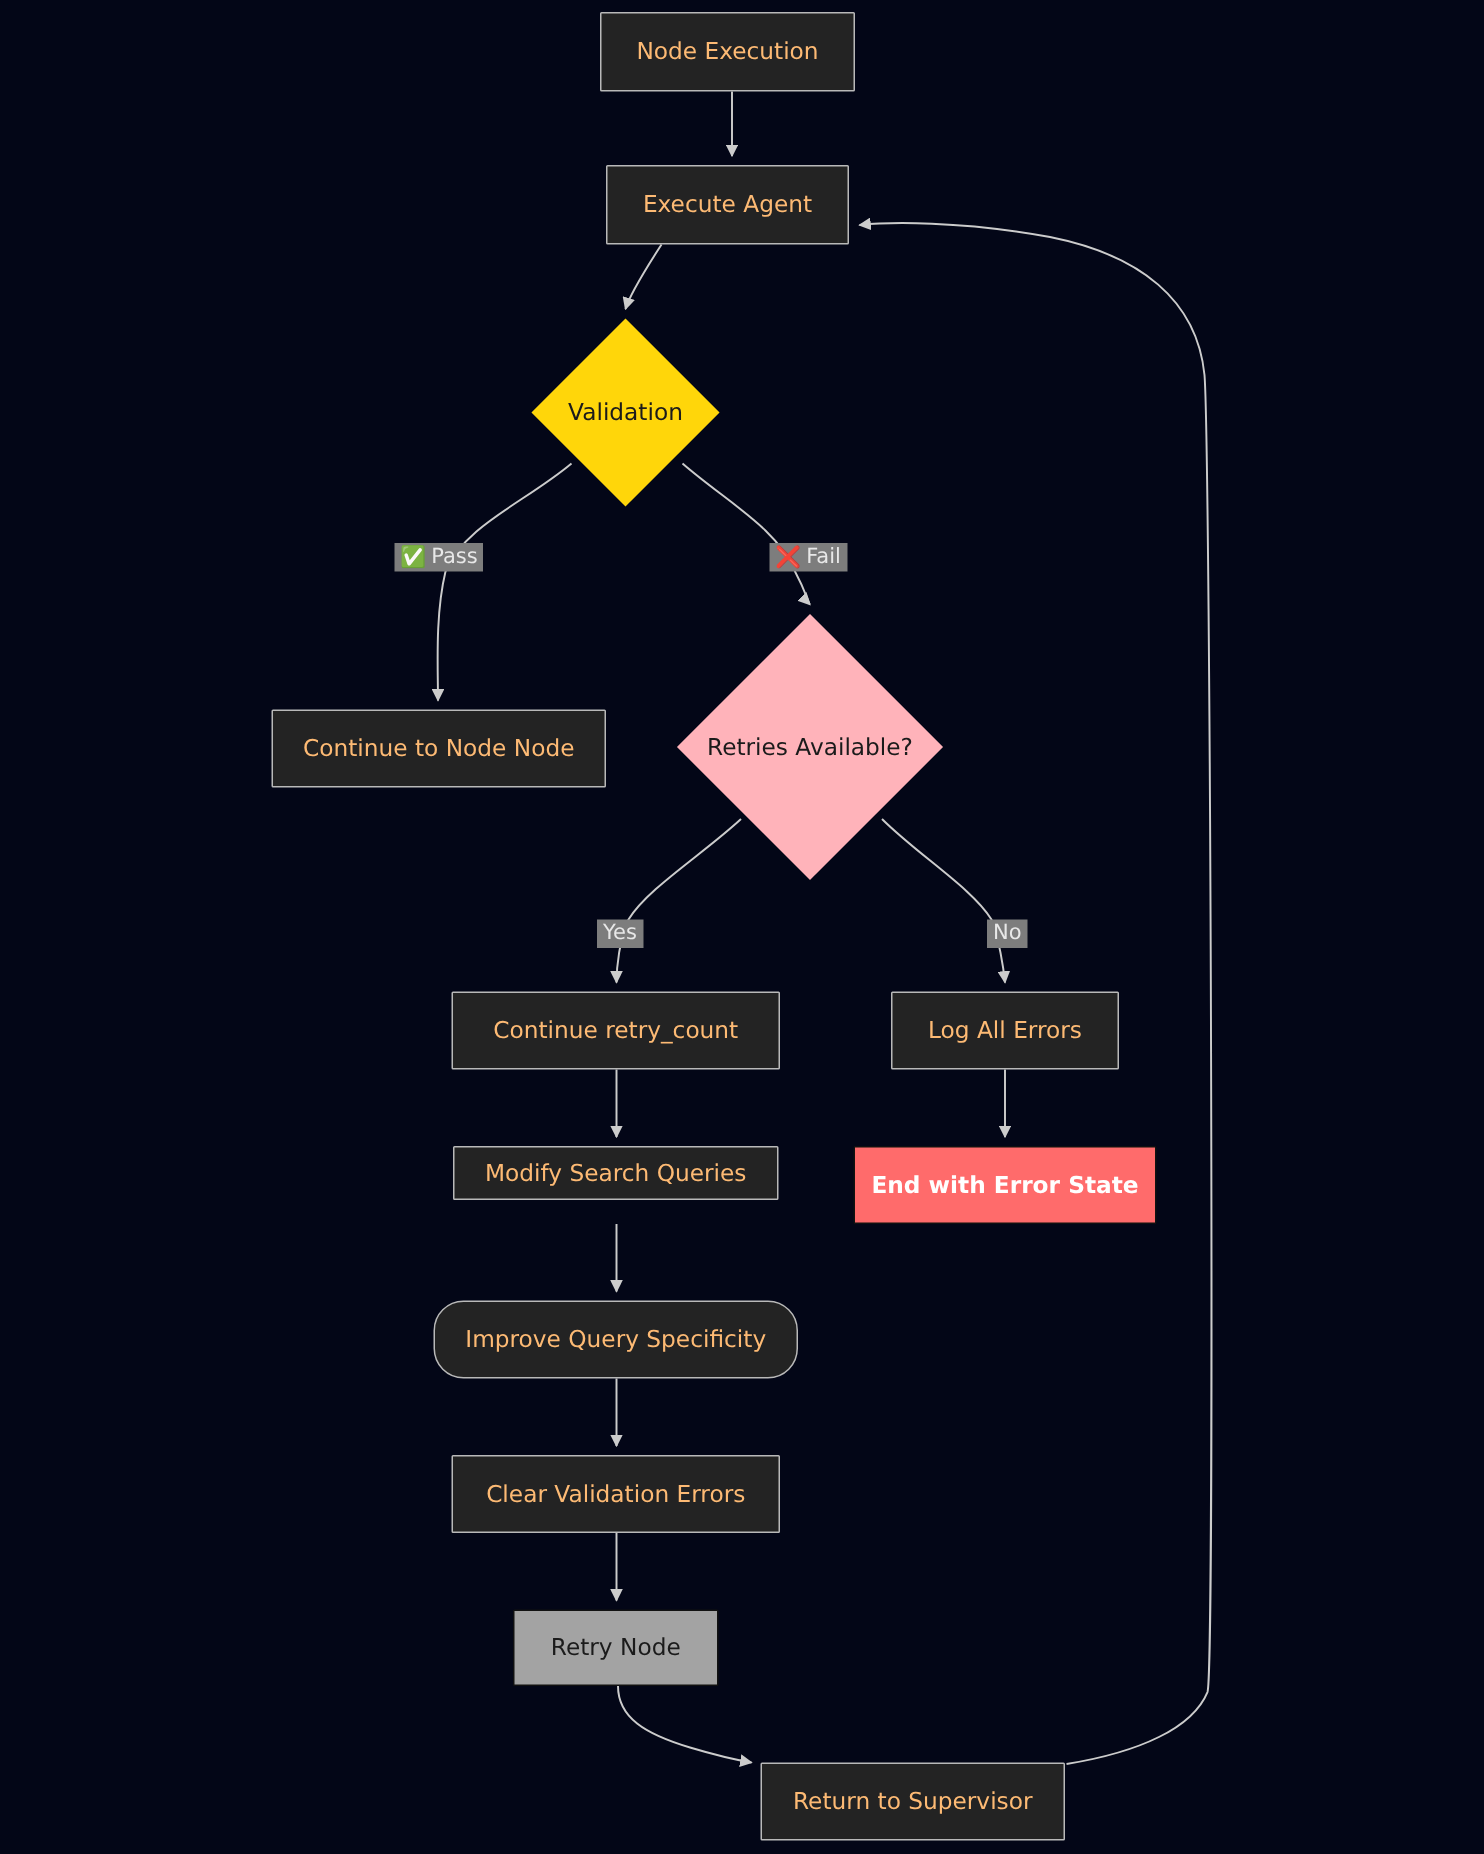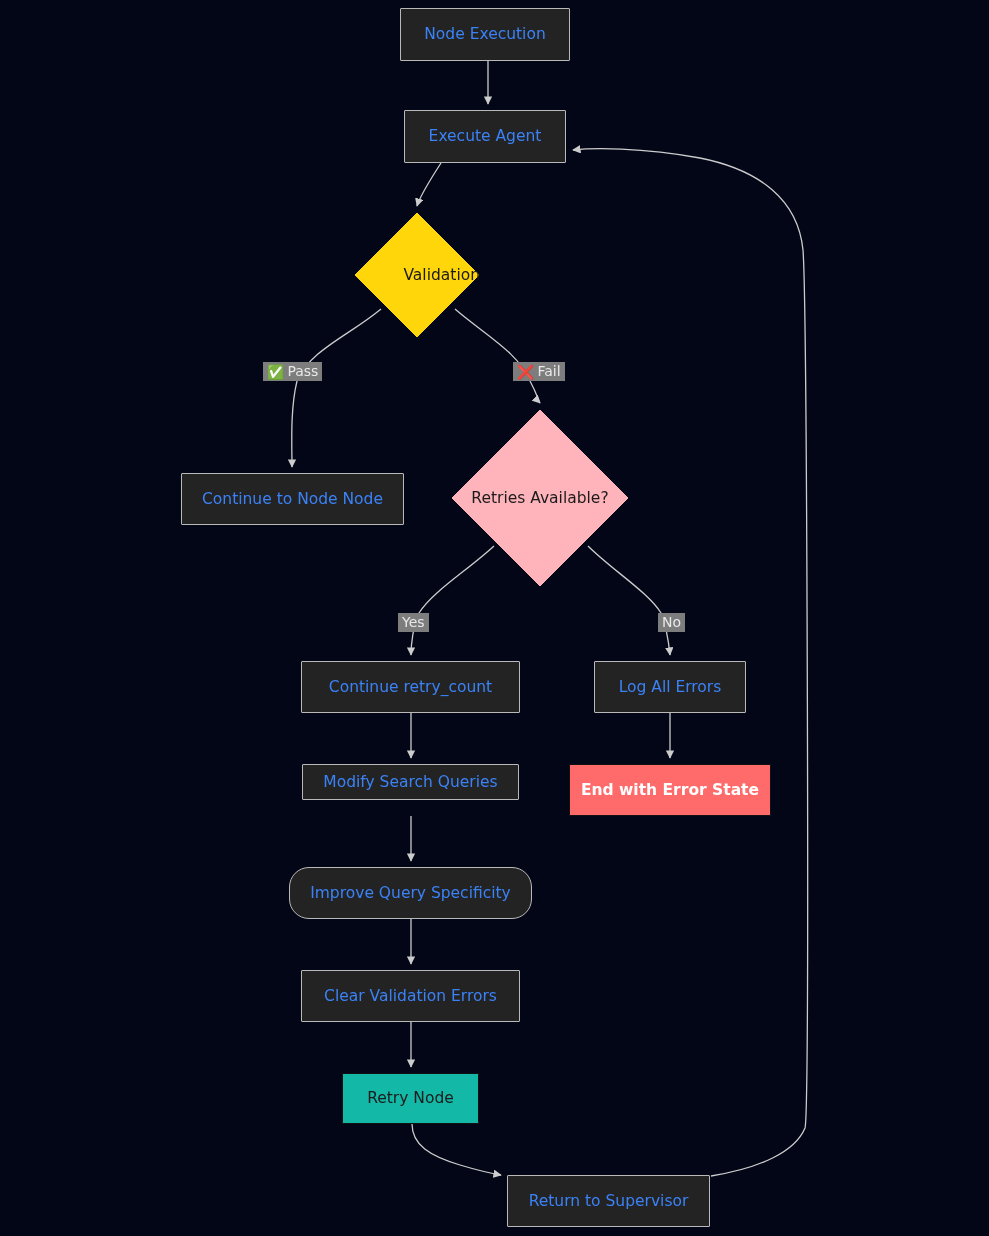--- a/index.html
+++ b/index.html
@@ -33,26 +33,26 @@
     box-sizing: border-box;
     display: flex;
     align-items: center;
     justify-content: center;
     text-align: center;
     line-height: 1.2;
   }
   .node-rect {
     background: #232323;
     border: 1px solid #b9b9b9;
-    color: #3b82f6;
+    color: #fdba74;
     font-size: 15.5px;
     border-radius: 1px;
   }
   .node-rect.accent-green {
-    background: #14b8a6;
+    background: #a3a3a3;
     border-color: #111111;
     color: #1b1b1b;
   }
   .node-rect.accent-red {
     background: #ff6b6b;
     border-color: #111111;
     color: #ffffff;
     font-weight: bold;
   }
   .node-diamond {
@@ -120,21 +120,21 @@
   </svg>
 
   <div class="node node-rect" style="left:400px; top:8px; width:170px; height:53px;">
     <span>Node Execution</span>
   </div>
 
   <div class="node node-rect" style="left:404px; top:110px; width:162px; height:53px;">
     <span>Execute Agent</span>
   </div>
 
-  <div class="node node-diamond" style="left:354px; top:212px; width:126px; height:126px;justify-content:flex-end;">
+  <div class="node node-diamond" style="left:354px; top:212px; width:126px; height:126px;">
     <svg class="diamond-shape" viewBox="0 0 126 126" preserveAspectRatio="none">
       <polygon points="63,1 125,63 63,125 1,63" fill="#ffd60a" stroke="#ffd60a" stroke-width="1"></polygon>
     </svg>
     <span class="diamond-label">Validation</span>
   </div>
 
   <div class="node node-rect" style="left:181px; top:473px; width:223px; height:52px;">
     <span>Continue to Node Node</span>
   </div>
 

